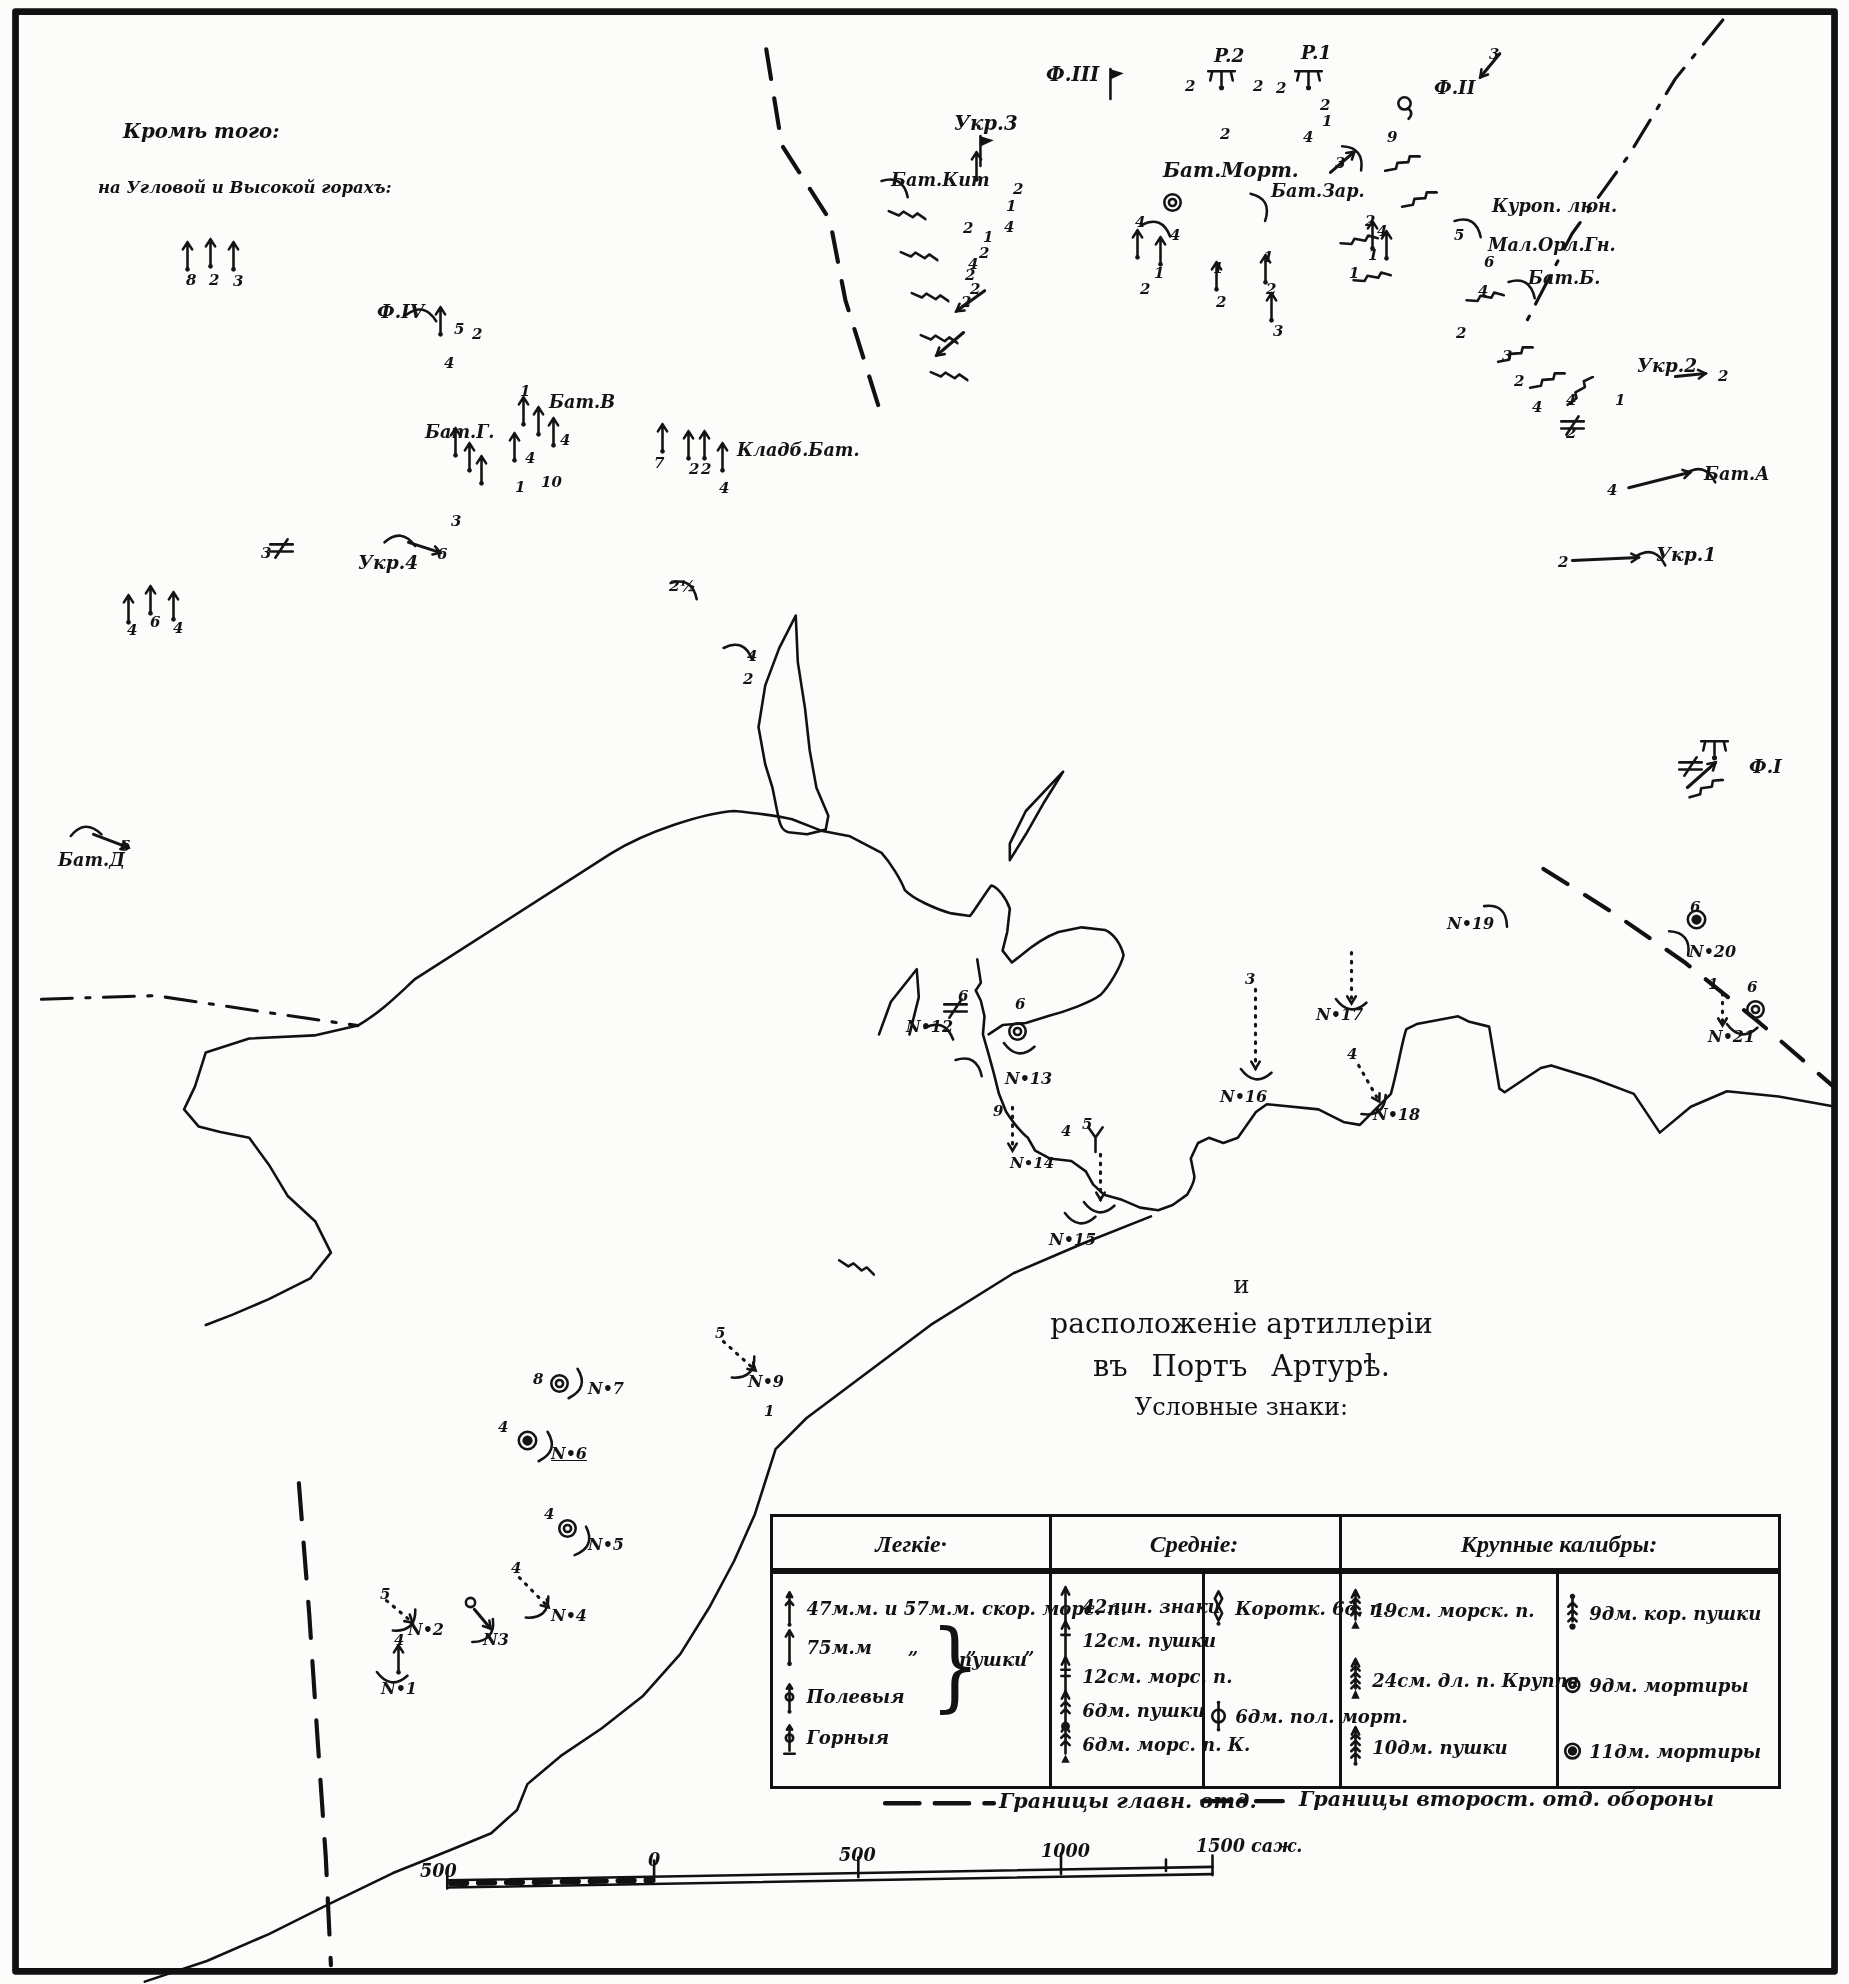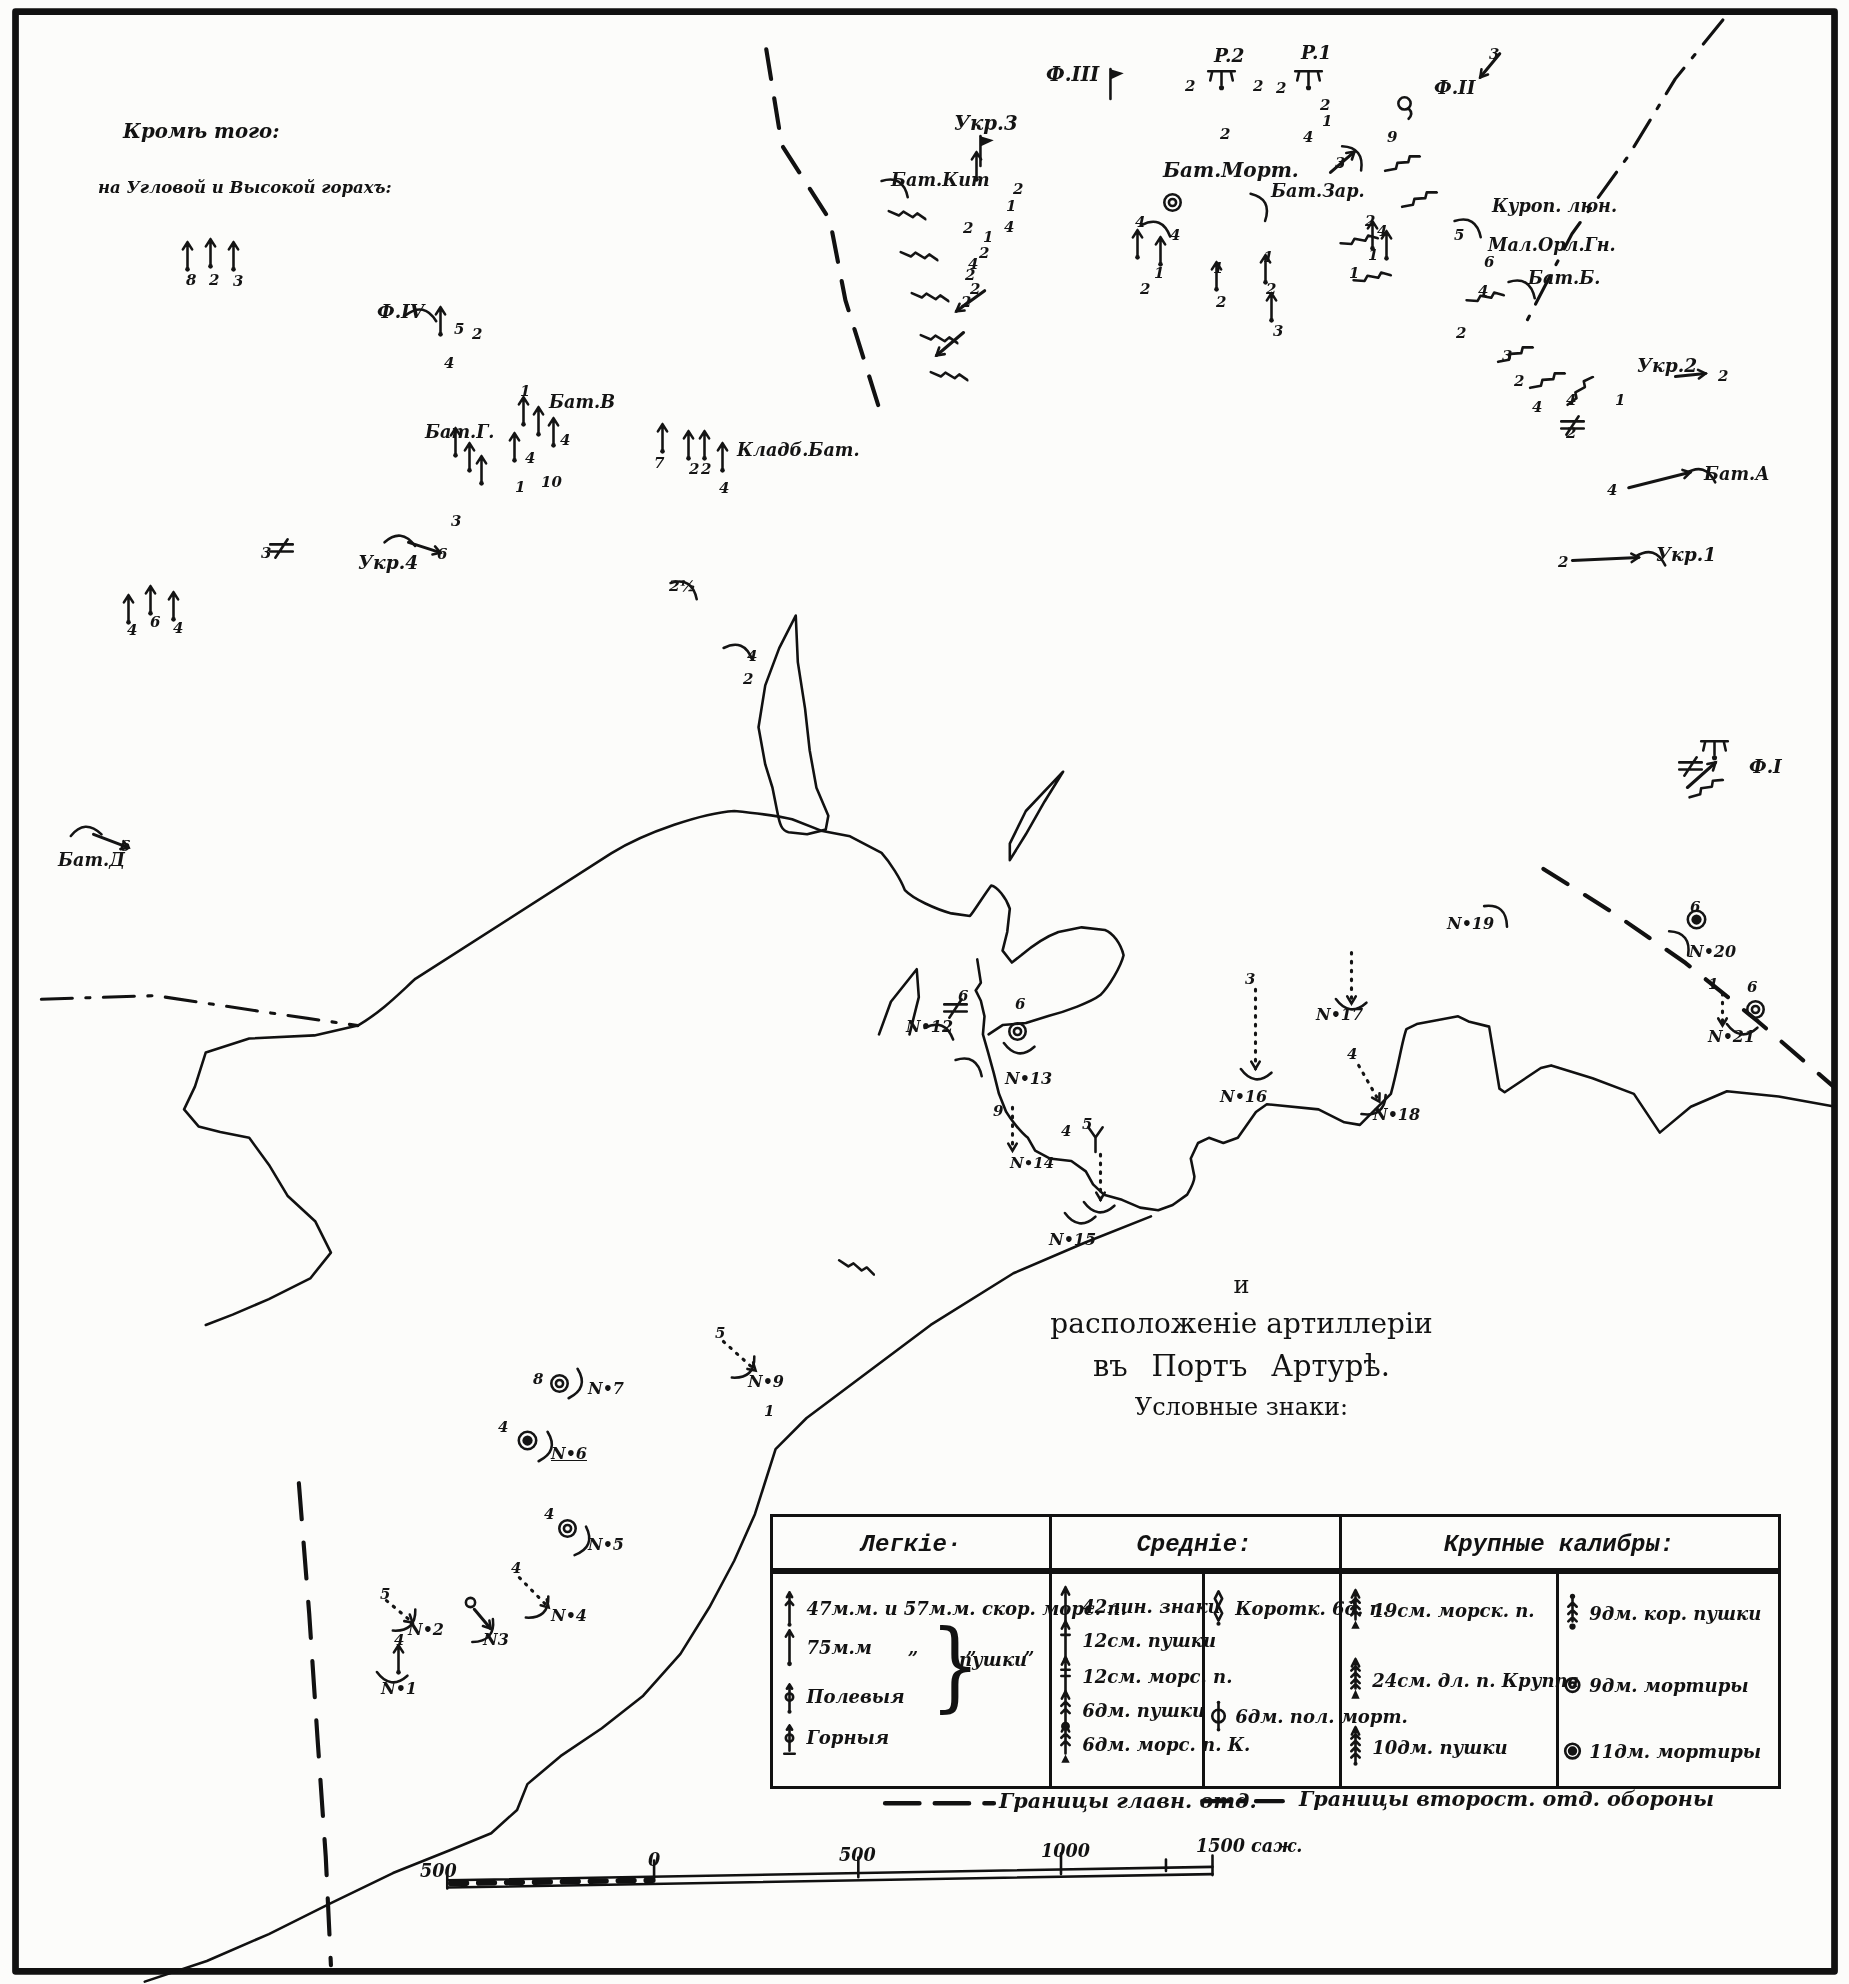--- a/index.html
+++ b/index.html
@@ -14,21 +14,21 @@
   #title-main{font-size:38px;font-weight:700;letter-spacing:4.1px;font-family:"DejaVu Serif",serif;}
   #title-conj{font-size:24px;margin-top:11.4px;}
   #title-sub{font-size:28px;margin-top:7.2px;}
   #title-place{font-size:29px;margin-top:9.3px;word-spacing:14.5px;}
   #title-legend{font-size:24px;margin-top:10.3px;}
   
   .note-line{position:absolute;font-family:"DejaVu Serif",serif;font-style:italic;font-weight:600;}
   
   #legend-table{position:absolute;left:770px;top:1514px;width:1005px;height:269px;border:3.6px solid #111;background:transparent;}
   #legend-table .lt-head{position:absolute;left:0;top:0;width:100%;height:54px;border-bottom:3.6px solid #111;box-shadow:0 -7.2px 0 -4.1px #111 inset;}
-  .lt-hcell{position:absolute;top:0;height:54px;display:flex;align-items:center;justify-content:center;font-size:24px;font-style:italic;font-weight:600;font-family:Liberation Mono, monospace;}
+  .lt-hcell{position:absolute;top:0;height:54px;display:flex;align-items:center;justify-content:center;font-size:24px;font-style:italic;font-weight:600;font-family:Liberation Serif, serif;}
   .lt-col{position:absolute;top:57px;bottom:0;}
   .lt-row{position:absolute;display:flex;align-items:center;gap:5.2px;}
   .lt-row .txt{font-size:18px;font-style:italic;font-weight:600;font-family:"DejaVu Serif",serif;white-space:nowrap;}
   .vline{position:absolute;top:0;bottom:0;width:3.1px;background:#111;}
   .vline.body{top:57px;}
   #brace1{position:absolute;font-size:98px;font-weight:400;transform:scaleX(.8);}
   
   .blg-label{position:absolute;font-size:20.7px;font-style:italic;font-weight:600;font-family:"DejaVu Serif",serif;white-space:nowrap;}
   .sb-label{position:absolute;font-size:17.6px;font-style:italic;font-weight:700;font-family:"DejaVu Serif",serif;}
 </style>

